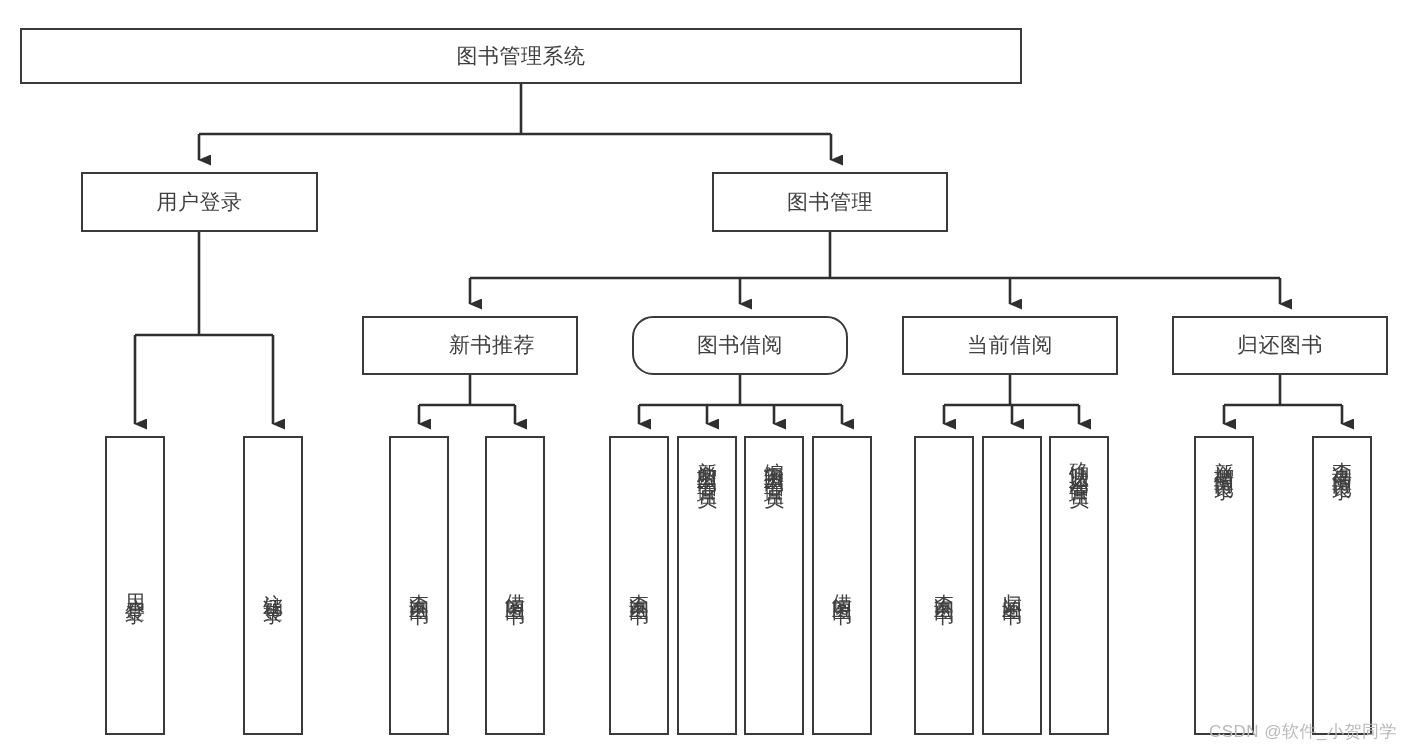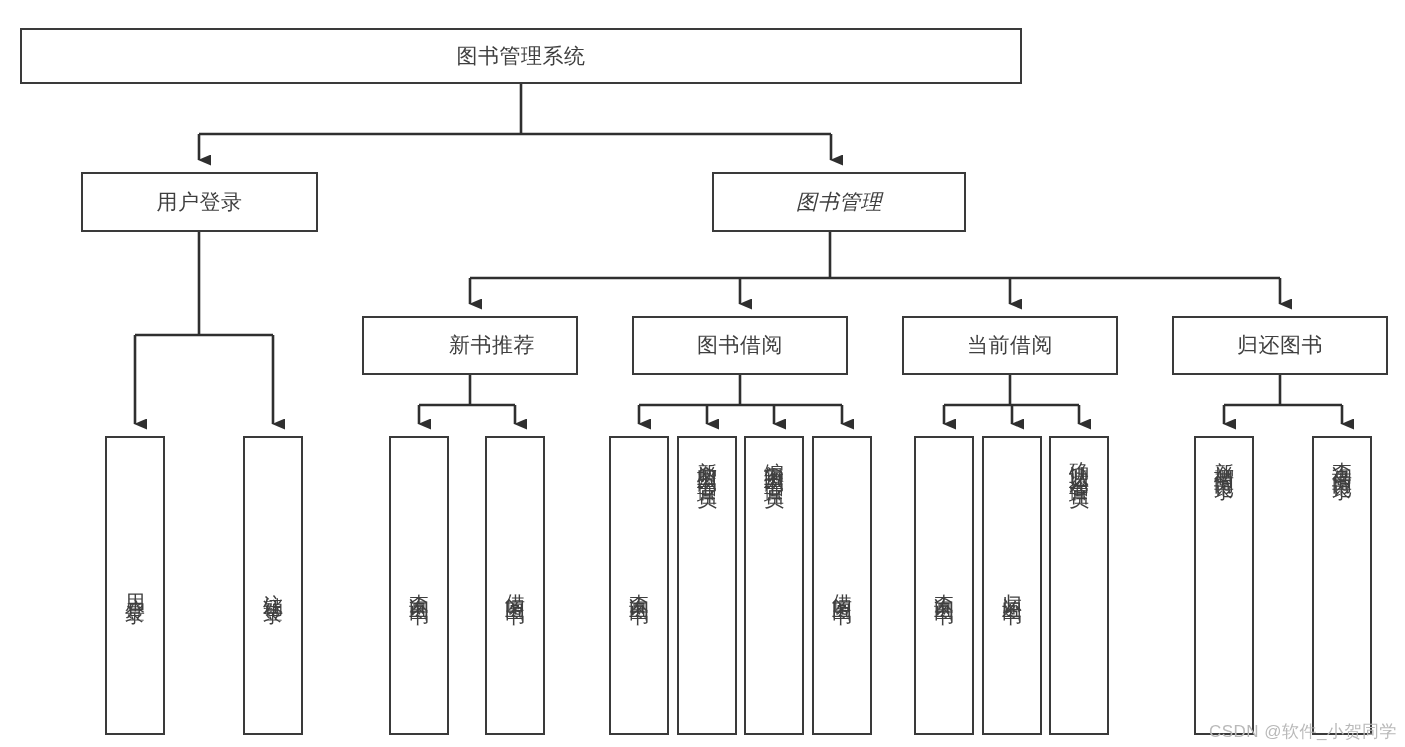--- a/index.html
+++ b/index.html
@@ -128,28 +128,28 @@
     </g>
   </svg>
 
   <div class="node-box" id="box-root" style="left: 20px; top: 12px; width: 1002px; height: 56px; margin-top: 16px;">
     <span class="node-label">图书管理系统</span>
   </div>
 
   <div class="node-box" id="box-l1-0" style="left: 81px; top: 172px; width: 237px; height: 60px;">
     <span class="node-label">用户登录</span>
   </div>
-  <div class="node-box" id="box-l1-1" style="left: 712px; top: 172px; width: 254px; height: 60px; font-style: italic;">
+  <div class="node-box" id="box-l1-1" style="left: 712px; top: 172px; width: 236px; height: 60px;">
     <span class="node-label">图书管理</span>
   </div>
 
   <div class="node-box" id="box-l2-0" style="left: 362px; top: 316px; width: 216px; height: 59px; padding-left: 44px;">
     <span class="node-label">新书推荐</span>
   </div>
-  <div class="node-box" id="box-l2-1" style="left: 632px; top: 316px; width: 216px; height: 59px;">
+  <div class="node-box" id="box-l2-1" style="left: 632px; top: 316px; width: 216px; height: 59px; border-radius: 21px;">
     <span class="node-label">图书借阅</span>
   </div>
   <div class="node-box" id="box-l2-2" style="left: 902px; top: 316px; width: 216px; height: 59px;">
     <span class="node-label">当前借阅</span>
   </div>
   <div class="node-box" id="box-l2-3" style="left: 1172px; top: 316px; width: 216px; height: 59px;">
     <span class="node-label">归还图书</span>
   </div>
 
   <div class="node-box leaf-box centered" id="box-leaf-0" style="left: 105px; top: 436px; width: 60px; height: 299px;">

